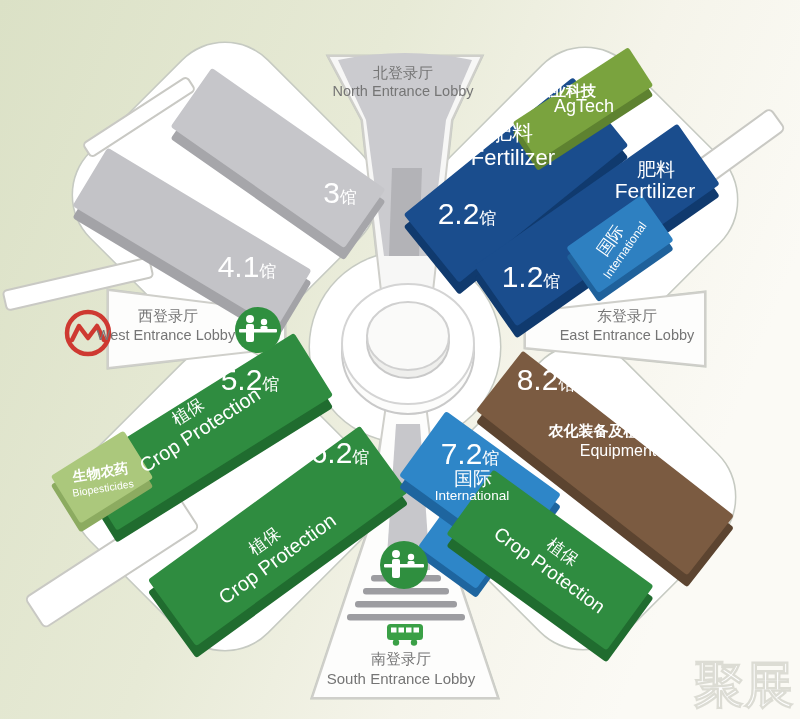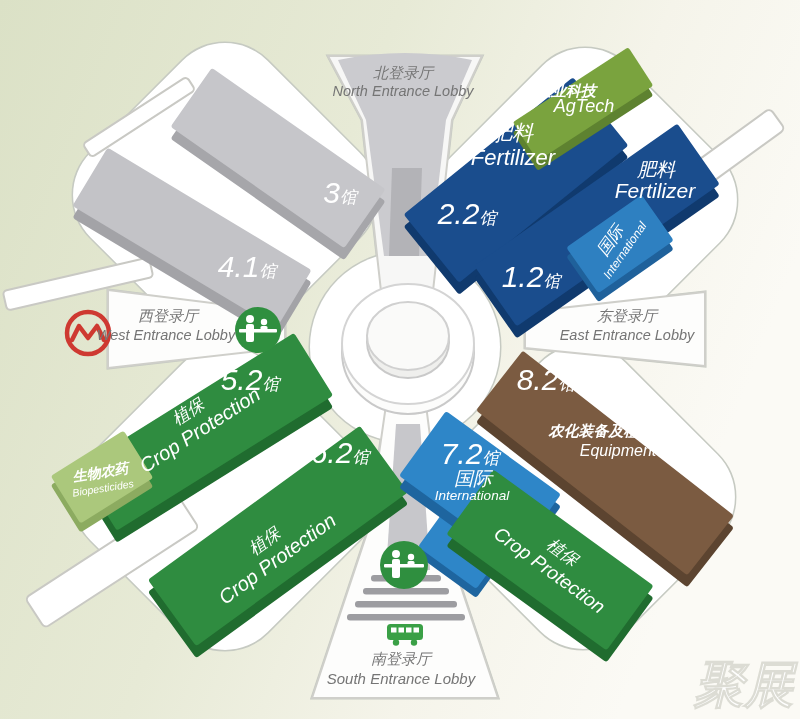--- a/index.html
+++ b/index.html
@@ -1,21 +1,20 @@
 <!DOCTYPE html>
 <html><head>
 <meta charset="utf-8">
 <style>
   html,body{margin:0;padding:0;background:#ffffff;}
   .stage{
     position:relative;
     width:800px;height:719px;
     overflow:hidden;
     font-family:"Liberation Sans","DejaVu Sans",sans-serif;
-    font-style:italic;
   }
   svg text{
     font-family:"Liberation Sans","DejaVu Sans",sans-serif;
   }
   .entrance-lbl{fill:#757575;}
   .zh15{font-size:15px;}
   .en14{font-size:14.5px;}
   .hall-num{font-size:30px;fill:#ffffff;}
   .hall-num-sm{font-size:17px;fill:#ffffff;}
   .cat-zh{fill:#ffffff;}

